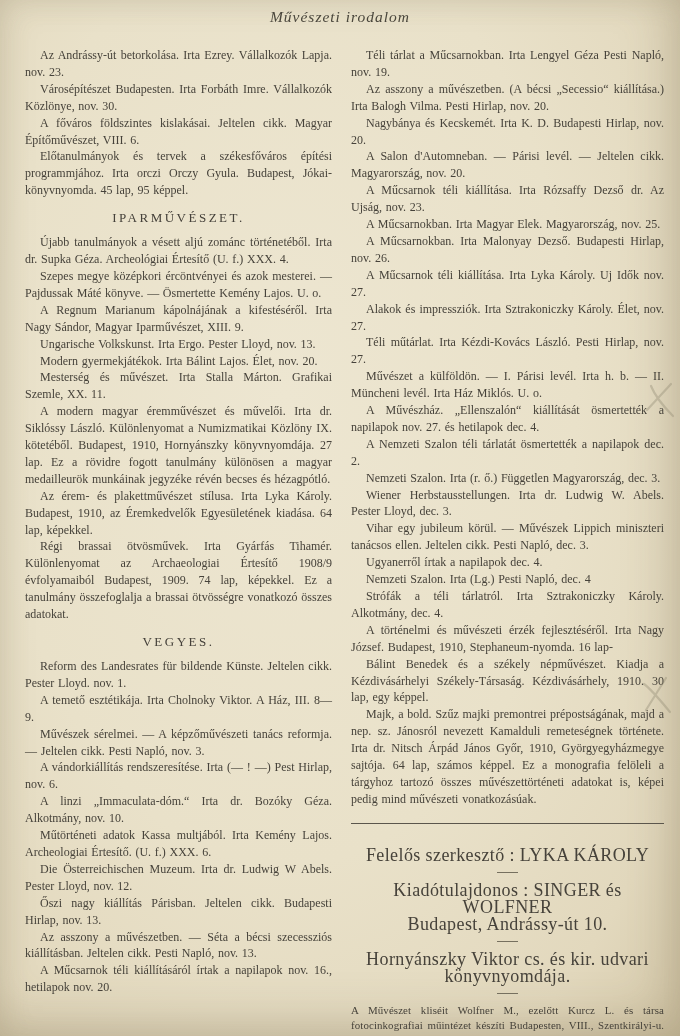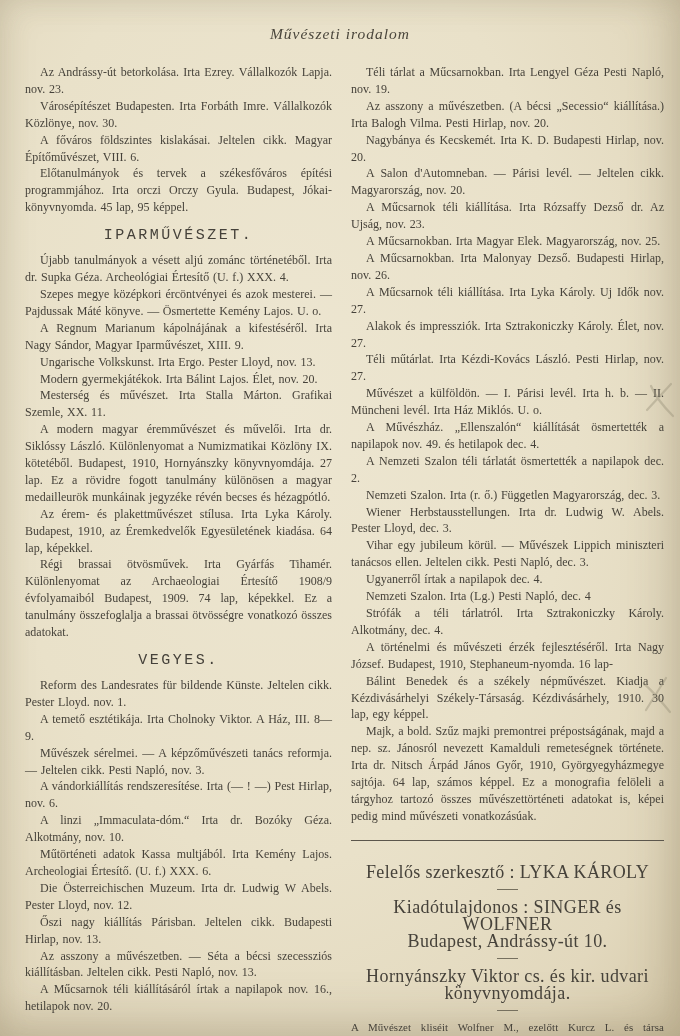--- a/index.html
+++ b/index.html
@@ -12,47 +12,46 @@
     color:#46423a;
     font-family:"Liberation Serif", serif;
     background: radial-gradient(ellipse at 42% 38%, #ede6d1 0%, #e9e1c9 52%, #e2d8bd 82%, #d6caab 100%);
     box-shadow: inset -12px -16px 46px rgba(110,95,65,0.25), inset 6px 3px 26px rgba(110,95,65,0.10);
   }
   .running-head {
     text-align:center;
     font-style:italic;
     font-size:15.5px;
     letter-spacing:1px;
-    padding-top:25px;
+    padding-top:8px;
     color:#4a463c;
   }
   .columns {
     display:flex;
     gap:19px;
     padding:21px 16px 0 25px;
   }
   .col { box-sizing:border-box; }
   .col.left  { width:307px; }
   .col.right { width:313px; }
   .entry {
     margin:0;
     font-size:12px;
     line-height:16.9px;
     text-align:justify;
     text-indent:1.25em;
     word-spacing:0.06em;
   }
   .section-heading {
     margin:11px 0 8px 0;
-    font-size:15px;
+    font-size:13px;
     font-weight:normal;
     text-align:center;
     letter-spacing:2.5px;
     color:#45413a;
-    font-family:Liberation Mono, monospace;
   }
   .colophon { margin-top:15px; }
   .colophon-rule {
     border:none;
     border-top:1.6px solid #5b564c;
     margin:0 0 23px 0;
   }
   .colophon p {
     margin:0;
     text-align:center;
@@ -129,21 +128,21 @@
           <p class="entry">Az asszony a művészetben. (A bécsi „Secessio“ kiállítása.) Irta Balogh Vilma. Pesti Hirlap, nov. 20.</p>
           <p class="entry">Nagybánya és Kecskemét. Irta K. D. Budapesti Hirlap, nov. 20.</p>
           <p class="entry">A Salon d'Automneban. — Párisi levél. — Jeltelen cikk. Magyarország, nov. 20.</p>
           <p class="entry">A Műcsarnok téli kiállítása. Irta Rózsaffy Dezső dr. Az Ujság, nov. 23.</p>
           <p class="entry">A Műcsarnokban. Irta Magyar Elek. Magyarország, nov. 25.</p>
           <p class="entry">A Műcsarnokban. Irta Malonyay Dezső. Budapesti Hirlap, nov. 26.</p>
           <p class="entry">A Műcsarnok téli kiállítása. Irta Lyka Károly. Uj Idők nov. 27.</p>
           <p class="entry">Alakok és impressziók. Irta Sztrakoniczky Károly. Élet, nov. 27.</p>
           <p class="entry">Téli műtárlat. Irta Kézdi-Kovács László. Pesti Hirlap, nov. 27.</p>
           <p class="entry">Művészet a külföldön. — I. Párisi levél. Irta h. b. — II. Müncheni levél. Irta Ház Miklós. U. o.</p>
-          <p class="entry">A Művészház. „Ellenszalón“ kiállítását ösmertették a napilapok nov. 49. és hetilapok dec. 4.</p>
+          <p class="entry">A Művészház. „Ellenszalón“ kiállítását ösmertették a napilapok nov. 27. és hetilapok dec. 4.</p>
           <p class="entry">A Nemzeti Szalon téli tárlatát ösmertették a napilapok dec. 2.</p>
           <p class="entry">Nemzeti Szalon. Irta (r. ő.) Független Magyarország, dec. 3.</p>
           <p class="entry">Wiener Herbstausstellungen. Irta dr. Ludwig W. Abels. Pester Lloyd, dec. 3.</p>
           <p class="entry">Vihar egy jubileum körül. — Művészek Lippich miniszteri tanácsos ellen. Jeltelen cikk. Pesti Napló, dec. 3.</p>
           <p class="entry">Ugyanerről írtak a napilapok dec. 4.</p>
           <p class="entry">Nemzeti Szalon. Irta (Lg.) Pesti Napló, dec. 4</p>
           <p class="entry">Strófák a téli tárlatról. Irta Sztrakoniczky Károly. Alkotmány, dec. 4.</p>
           <p class="entry">A történelmi és művészeti érzék fejlesztéséről. Irta Nagy József. Budapest, 1910, Stephaneum-nyomda. 16 lap-</p>
           <p class="entry">Bálint Benedek és a székely népművészet. Kiadja a Kézdivásárhelyi Székely-Társaság. Kézdivásárhely, 1910. 30 lap, egy képpel.</p>
           <p class="entry">Majk, a bold. Szűz majki premontrei prépostságának, majd a nep. sz. Jánosról nevezett Kamalduli remeteségnek története. Irta dr. Nitsch Árpád János Győr, 1910, Györgyegyházmegye sajtója. 64 lap, számos képpel. Ez a monografia felöleli a tárgyhoz tartozó összes művészettörténeti adatokat is, képei pedig mind művészeti vonatkozásúak.</p>

